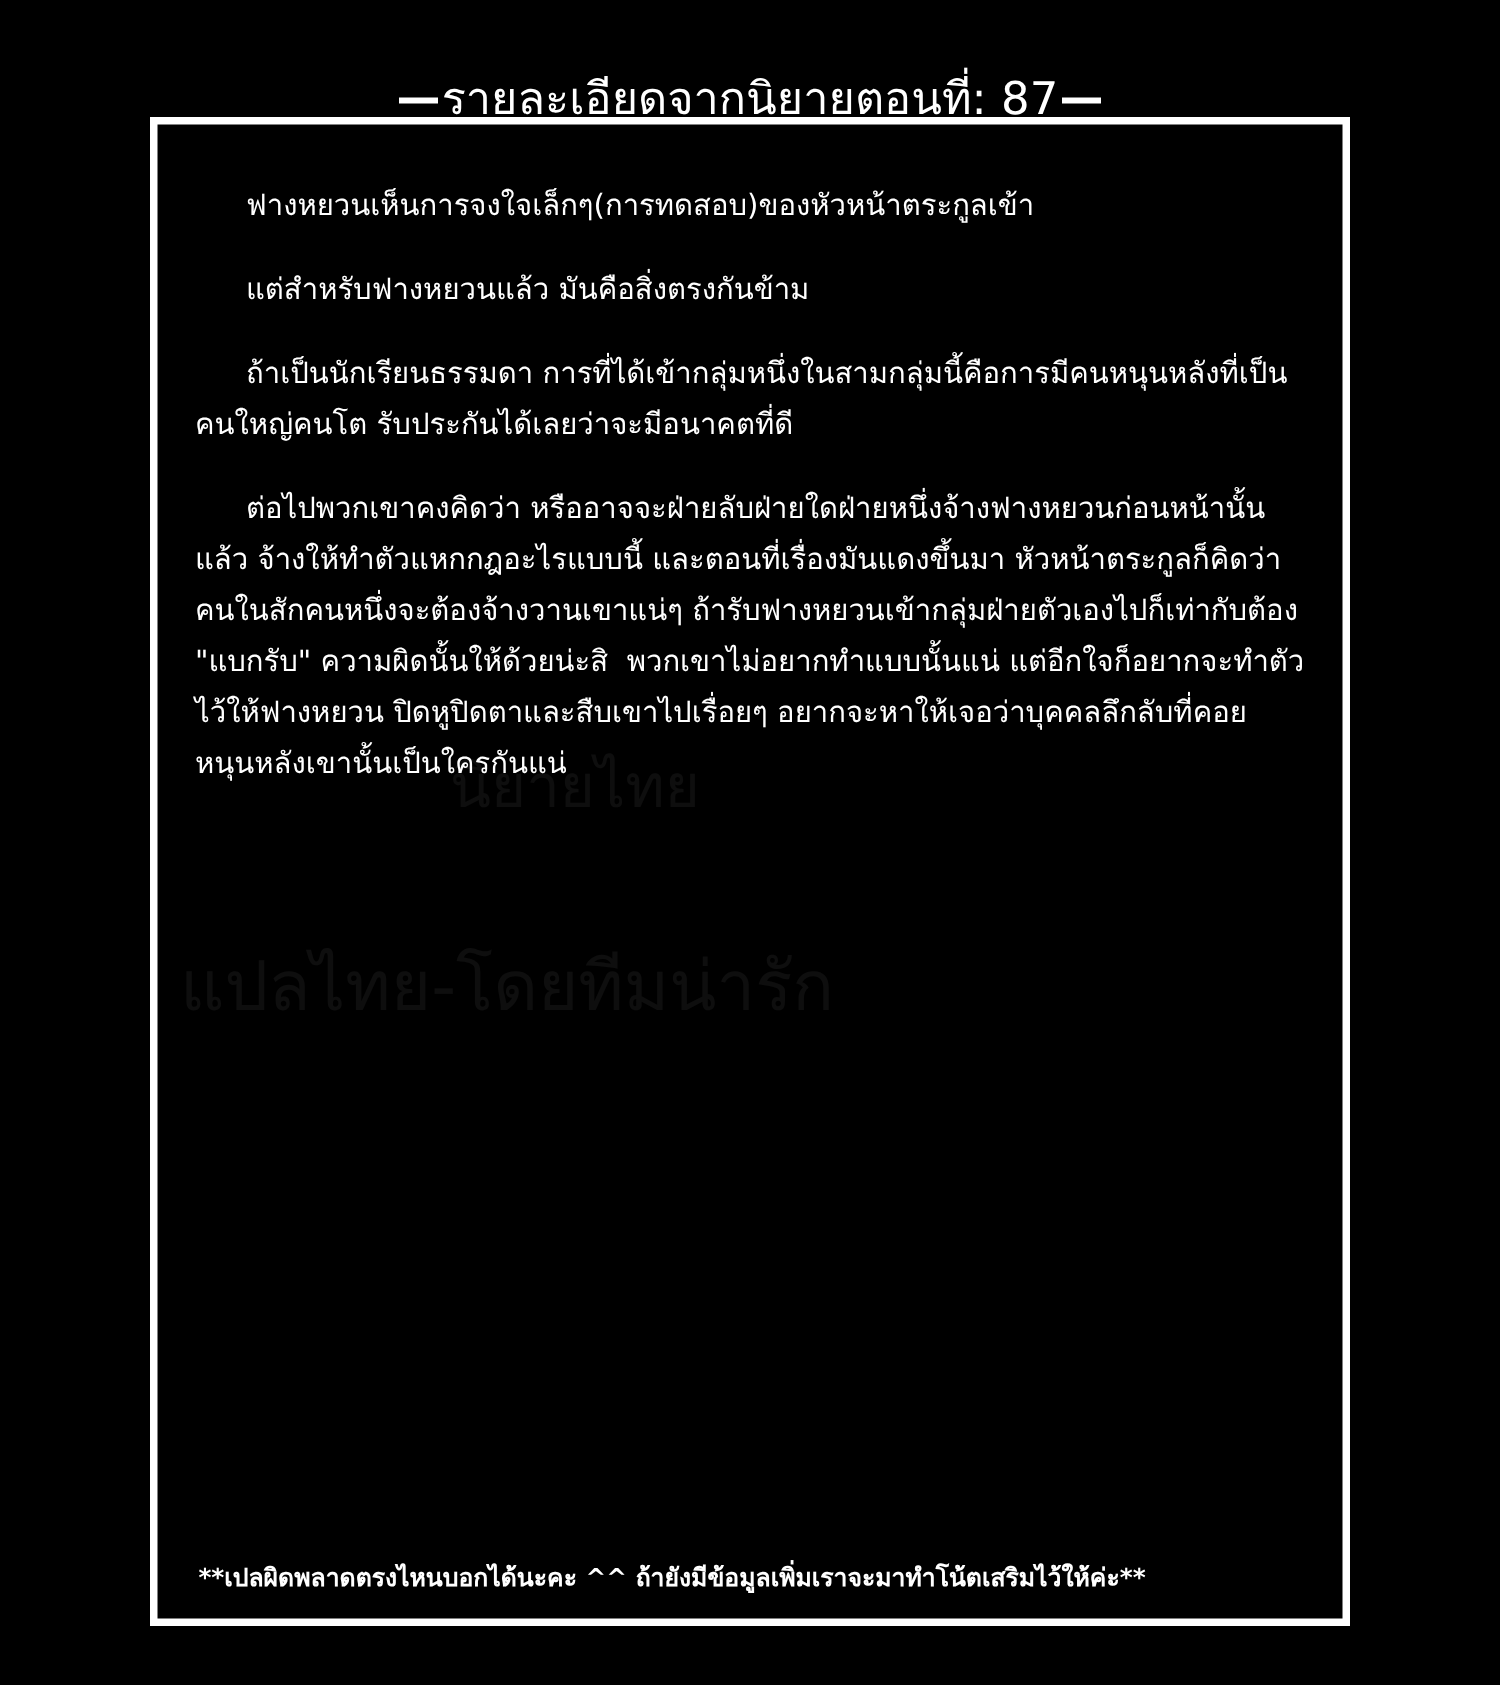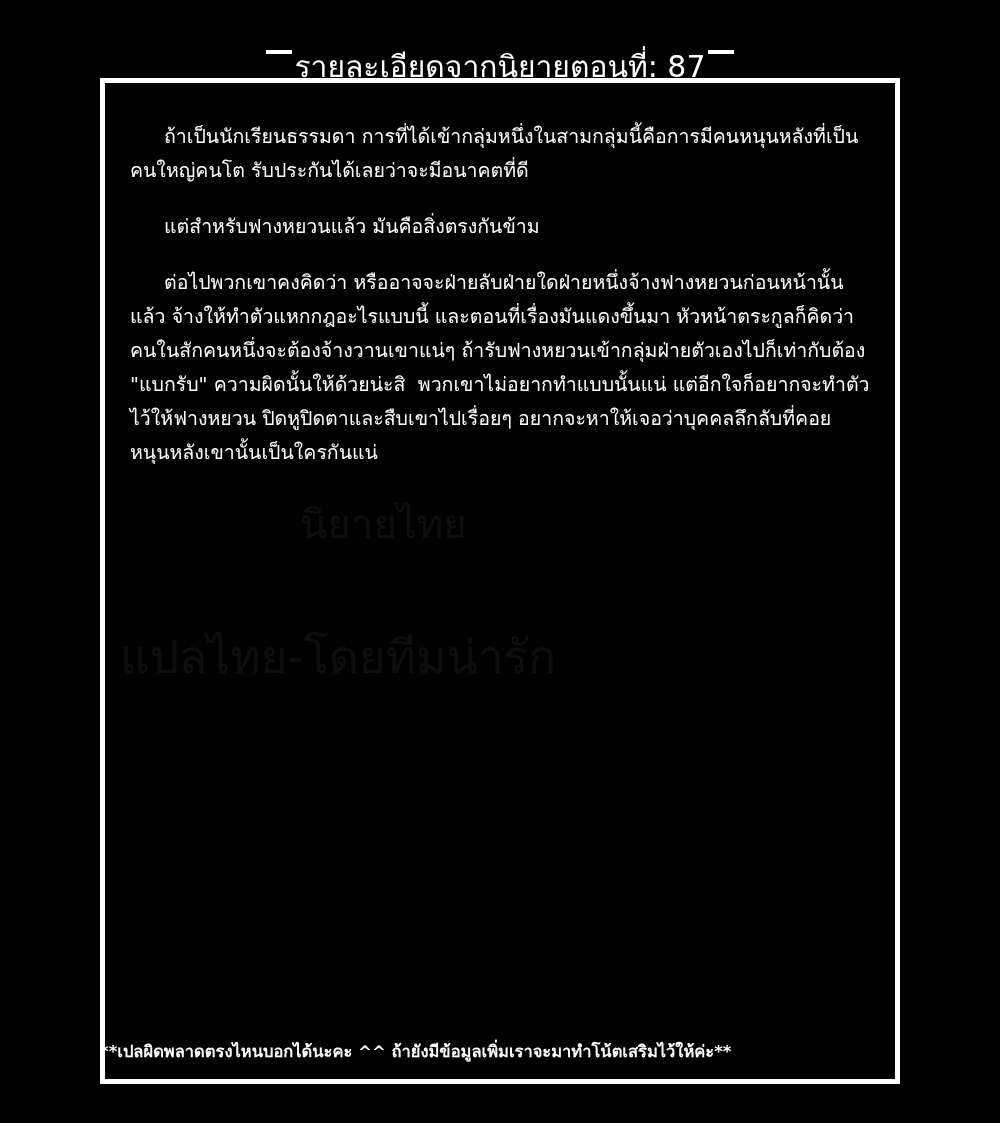--- a/index.html
+++ b/index.html
@@ -19,21 +19,21 @@
     position: absolute;
     inset: 0;
   }
   
   .title-row {
     position: absolute;
     top: 50px;
     left: 0;
     width: 100%;
     display: flex;
-    align-items: flex-start;
+    align-items: center;
     justify-content: center;
     gap: 0;
   }
   .title-rule {
     height: 4px;
     background: #ffffff;
     width: 26px;
     flex: 0 0 auto;
   }
   .title-text {
@@ -96,20 +96,21 @@
   .wm-2 {
     left: 120px;
     top: 620px;
     font-size: 46px;
   }
   .footnote {
     position: absolute;
     left: 100px;
     top: 1038px;
     width: 696px;
+    text-align: center;
     font-size: 16.5px;
     color: #ffffff;
     font-weight: bold;
   }
 </style>
 </head>
 <body>
 
 <div class="page">
 
@@ -120,20 +121,21 @@
 
   <div class="title-row">
     <div class="title-rule"></div>
     <div class="title-text">รายละเอียดจากนิยายตอนที่: 87</div>
     <div class="title-rule"></div>
   </div>
 
   <div class="frame"></div>
 
   <div class="content">
+    <p class="para">ฟางหยวนเห็นการจงใจเล็กๆ(การทดสอบ)ของหัวหน้าตระกูลเข้า</p>
+    <p class="para">แต่สำหรับฟางหยวนแล้ว มันคือสิ่งตรงกันข้าม</p>
     <p class="para">ถ้าเป็นนักเรียนธรรมดา การที่ได้เข้ากลุ่มหนึ่งในสามกลุ่มนี้คือการมีคนหนุนหลังที่เป็นคนใหญ่คนโต รับประกันได้เลยว่าจะมีอนาคตที่ดี</p>
-    <p class="para">แต่สำหรับฟางหยวนแล้ว มันคือสิ่งตรงกันข้าม</p>
     <p class="para">ต่อไปพวกเขาคงคิดว่า หรืออาจจะฝ่ายลับฝ่ายใดฝ่ายหนึ่งจ้างฟางหยวนก่อนหน้านั้นแล้ว จ้างให้ทำตัวแหกกฎอะไรแบบนี้ และตอนที่เรื่องมันแดงขึ้นมา หัวหน้าตระกูลก็คิดว่า คนในสักคนหนึ่งจะต้องจ้างวานเขาแน่ๆ ถ้ารับฟางหยวนเข้ากลุ่มฝ่ายตัวเองไปก็เท่ากับต้อง "แบกรับ" ความผิดนั้นให้ด้วยน่ะสิ  พวกเขาไม่อยากทำแบบนั้นแน่ แต่อีกใจก็อยากจะทำตัวไว้ให้ฟางหยวน ปิดหูปิดตาและสืบเขาไปเรื่อยๆ อยากจะหาให้เจอว่าบุคคลลึกลับที่คอยหนุนหลังเขานั้นเป็นใครกันแน่</p>
   </div>
 
   <div class="footnote">**เปลผิดพลาดตรงไหนบอกได้นะคะ  ^^  ถ้ายังมีข้อมูลเพิ่มเราจะมาทำโน้ตเสริมไว้ให้ค่ะ**</div>
 
 </div>
 
 </body></html>

